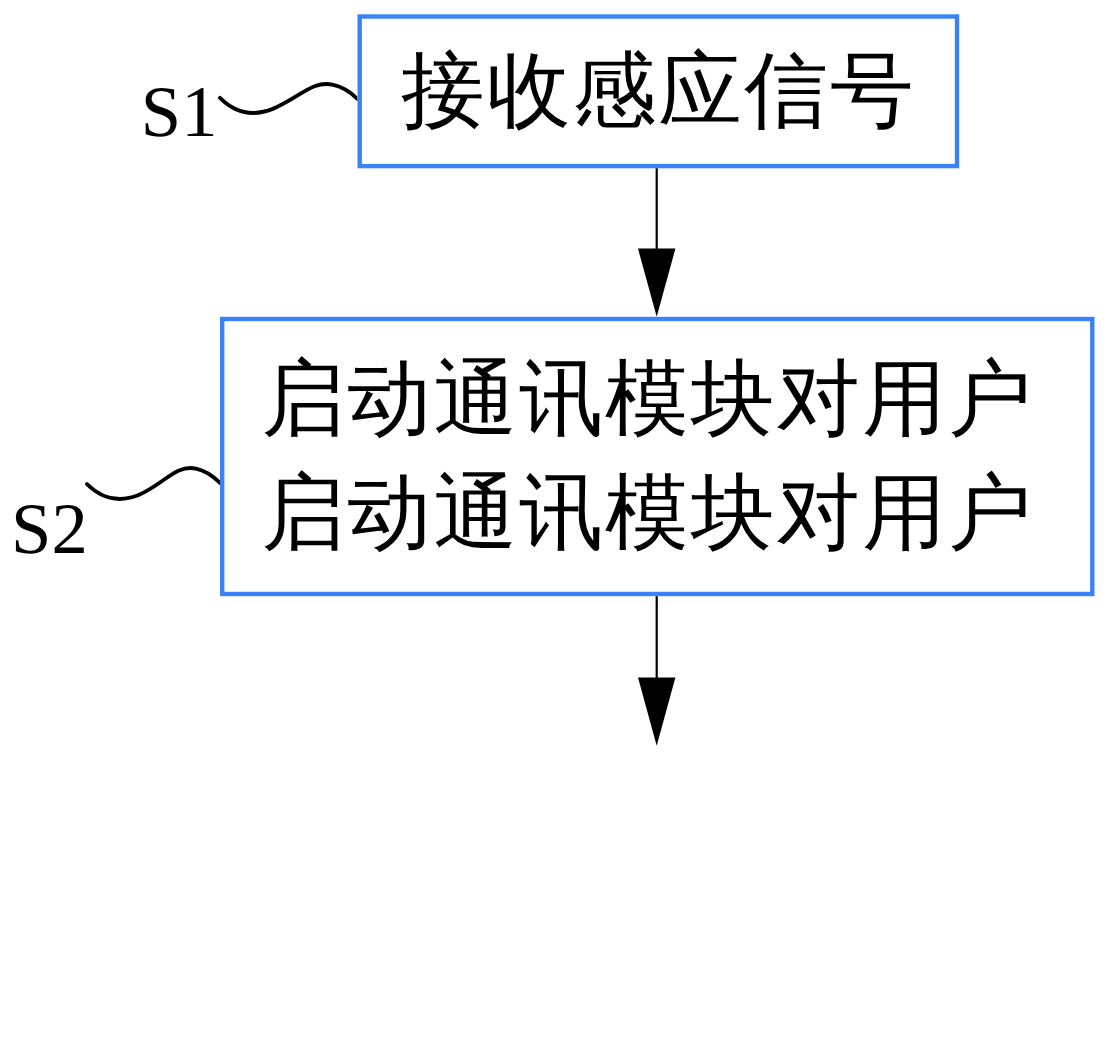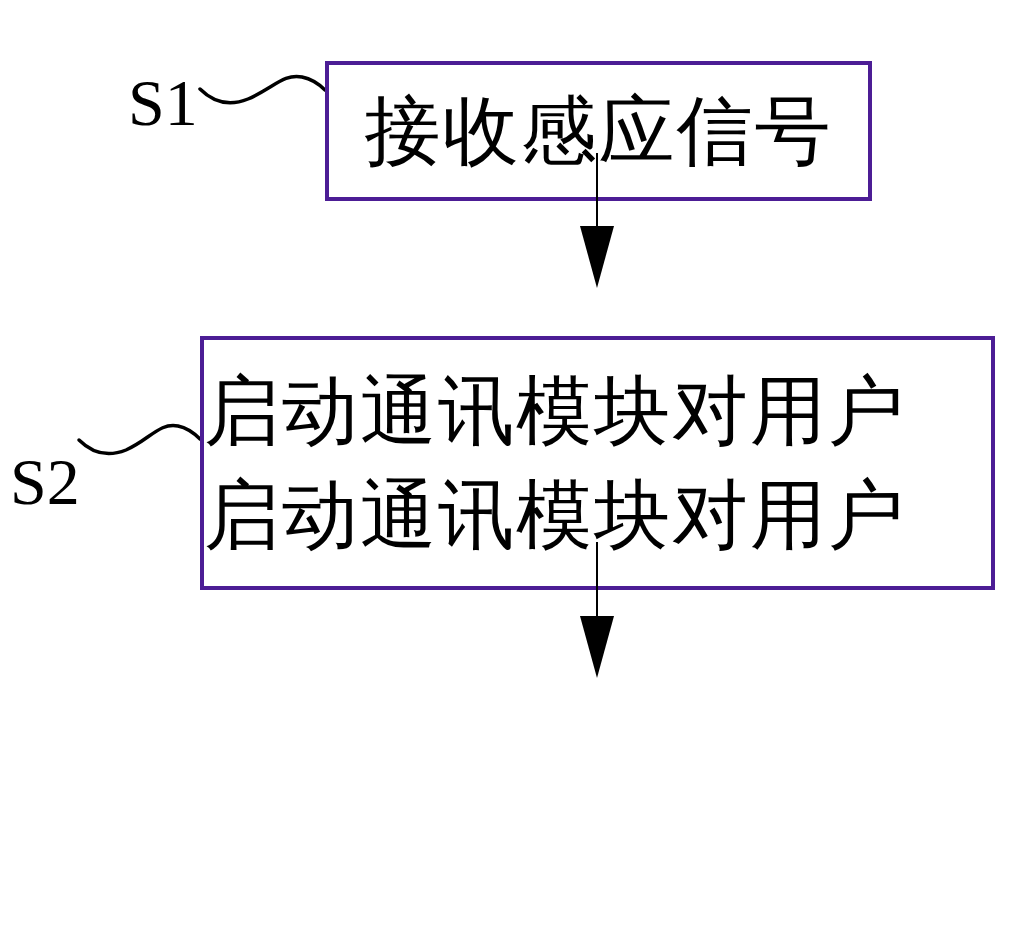--- a/index.html
+++ b/index.html
@@ -12,35 +12,35 @@
     width: 1010px;
     height: 705px;
     background: #ffffff;
     overflow: hidden;
     font-family: "Liberation Serif", "DejaVu Serif", serif;
     color: #000000;
   }
   .step-box {
     position: absolute;
     box-sizing: border-box;
-    border: 4px solid #4c1d95;
+    border: 4px solid #3b82f6;
     background: #ffffff;
     display: flex;
     flex-direction: column;
     justify-content: center;
-    margin-top: 48px;
   }
   .box-s1 {
     left: 325px; top: 13px;
     width: 547px; height: 140px;
     align-items: center;
   }
   .box-s2 {
     left: 200px; top: 288px;
     width: 795px; height: 254px;
+    padding-left: 34px;
     align-items: flex-start;
   }
   .box-s3 {
     left: 205px; top: 677px;
     width: 785px; height: 252px;
     padding-left: 68px;
     align-items: flex-start;
   }
   .box-text {
     font-size: 76px;

